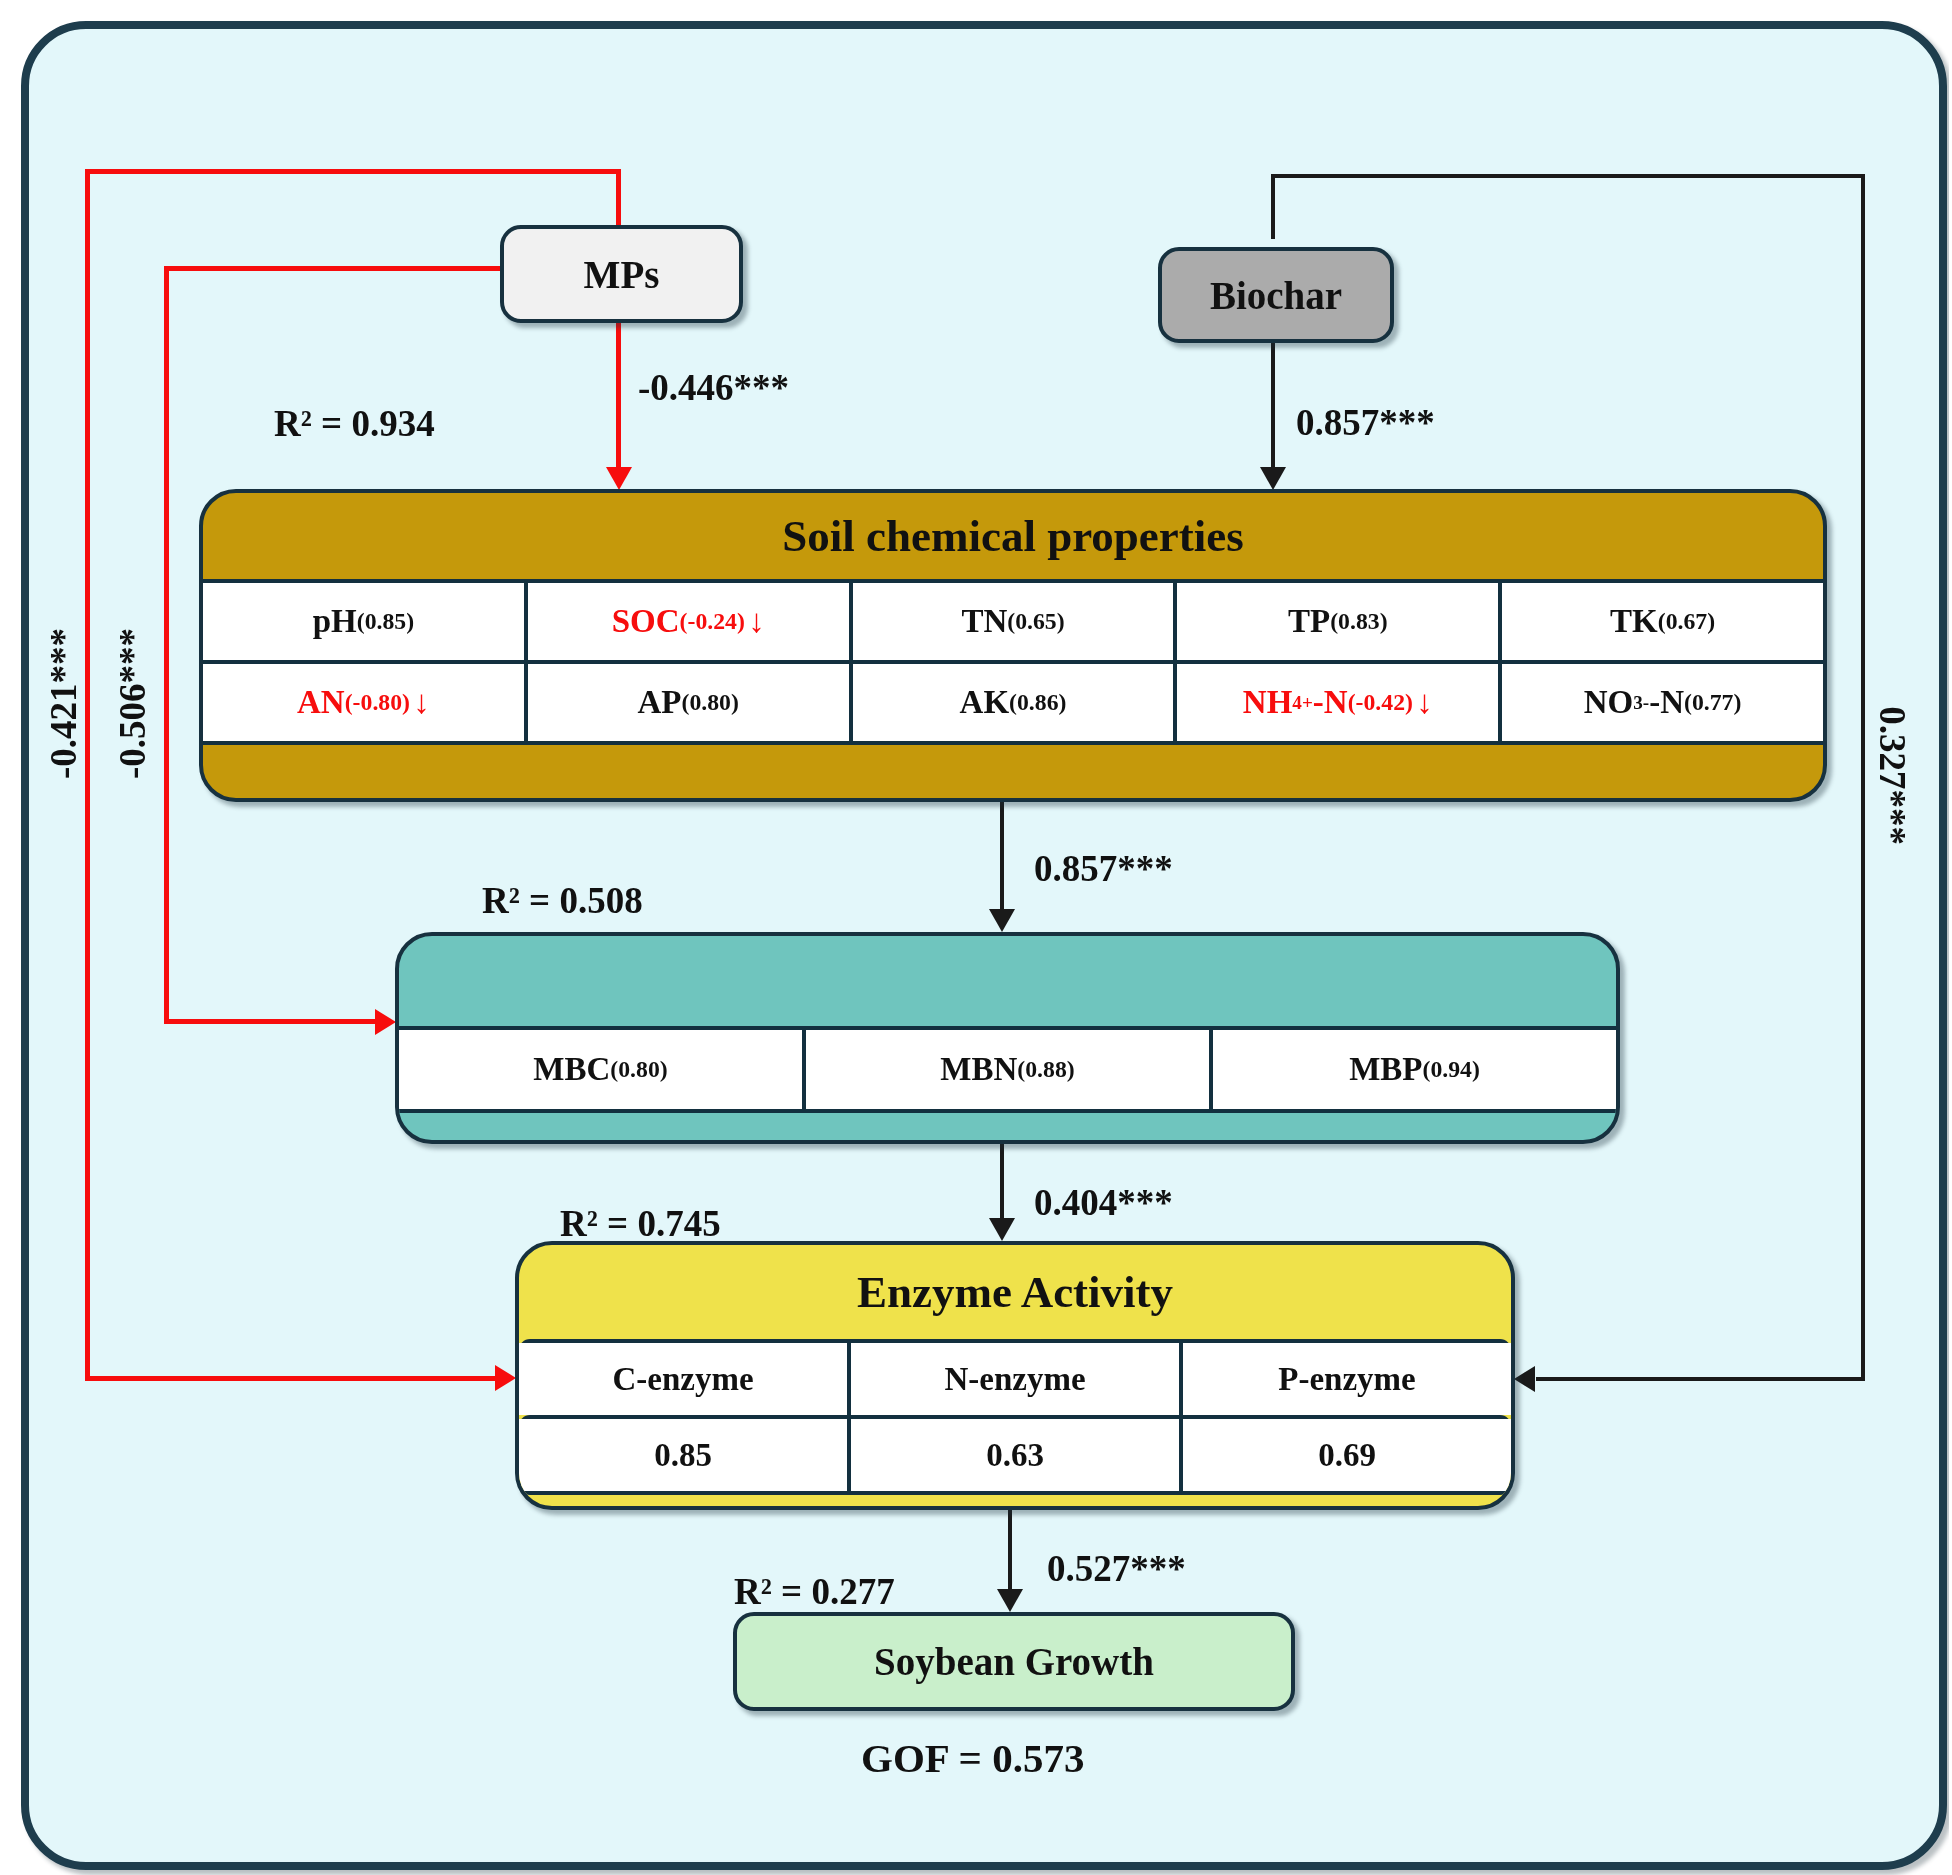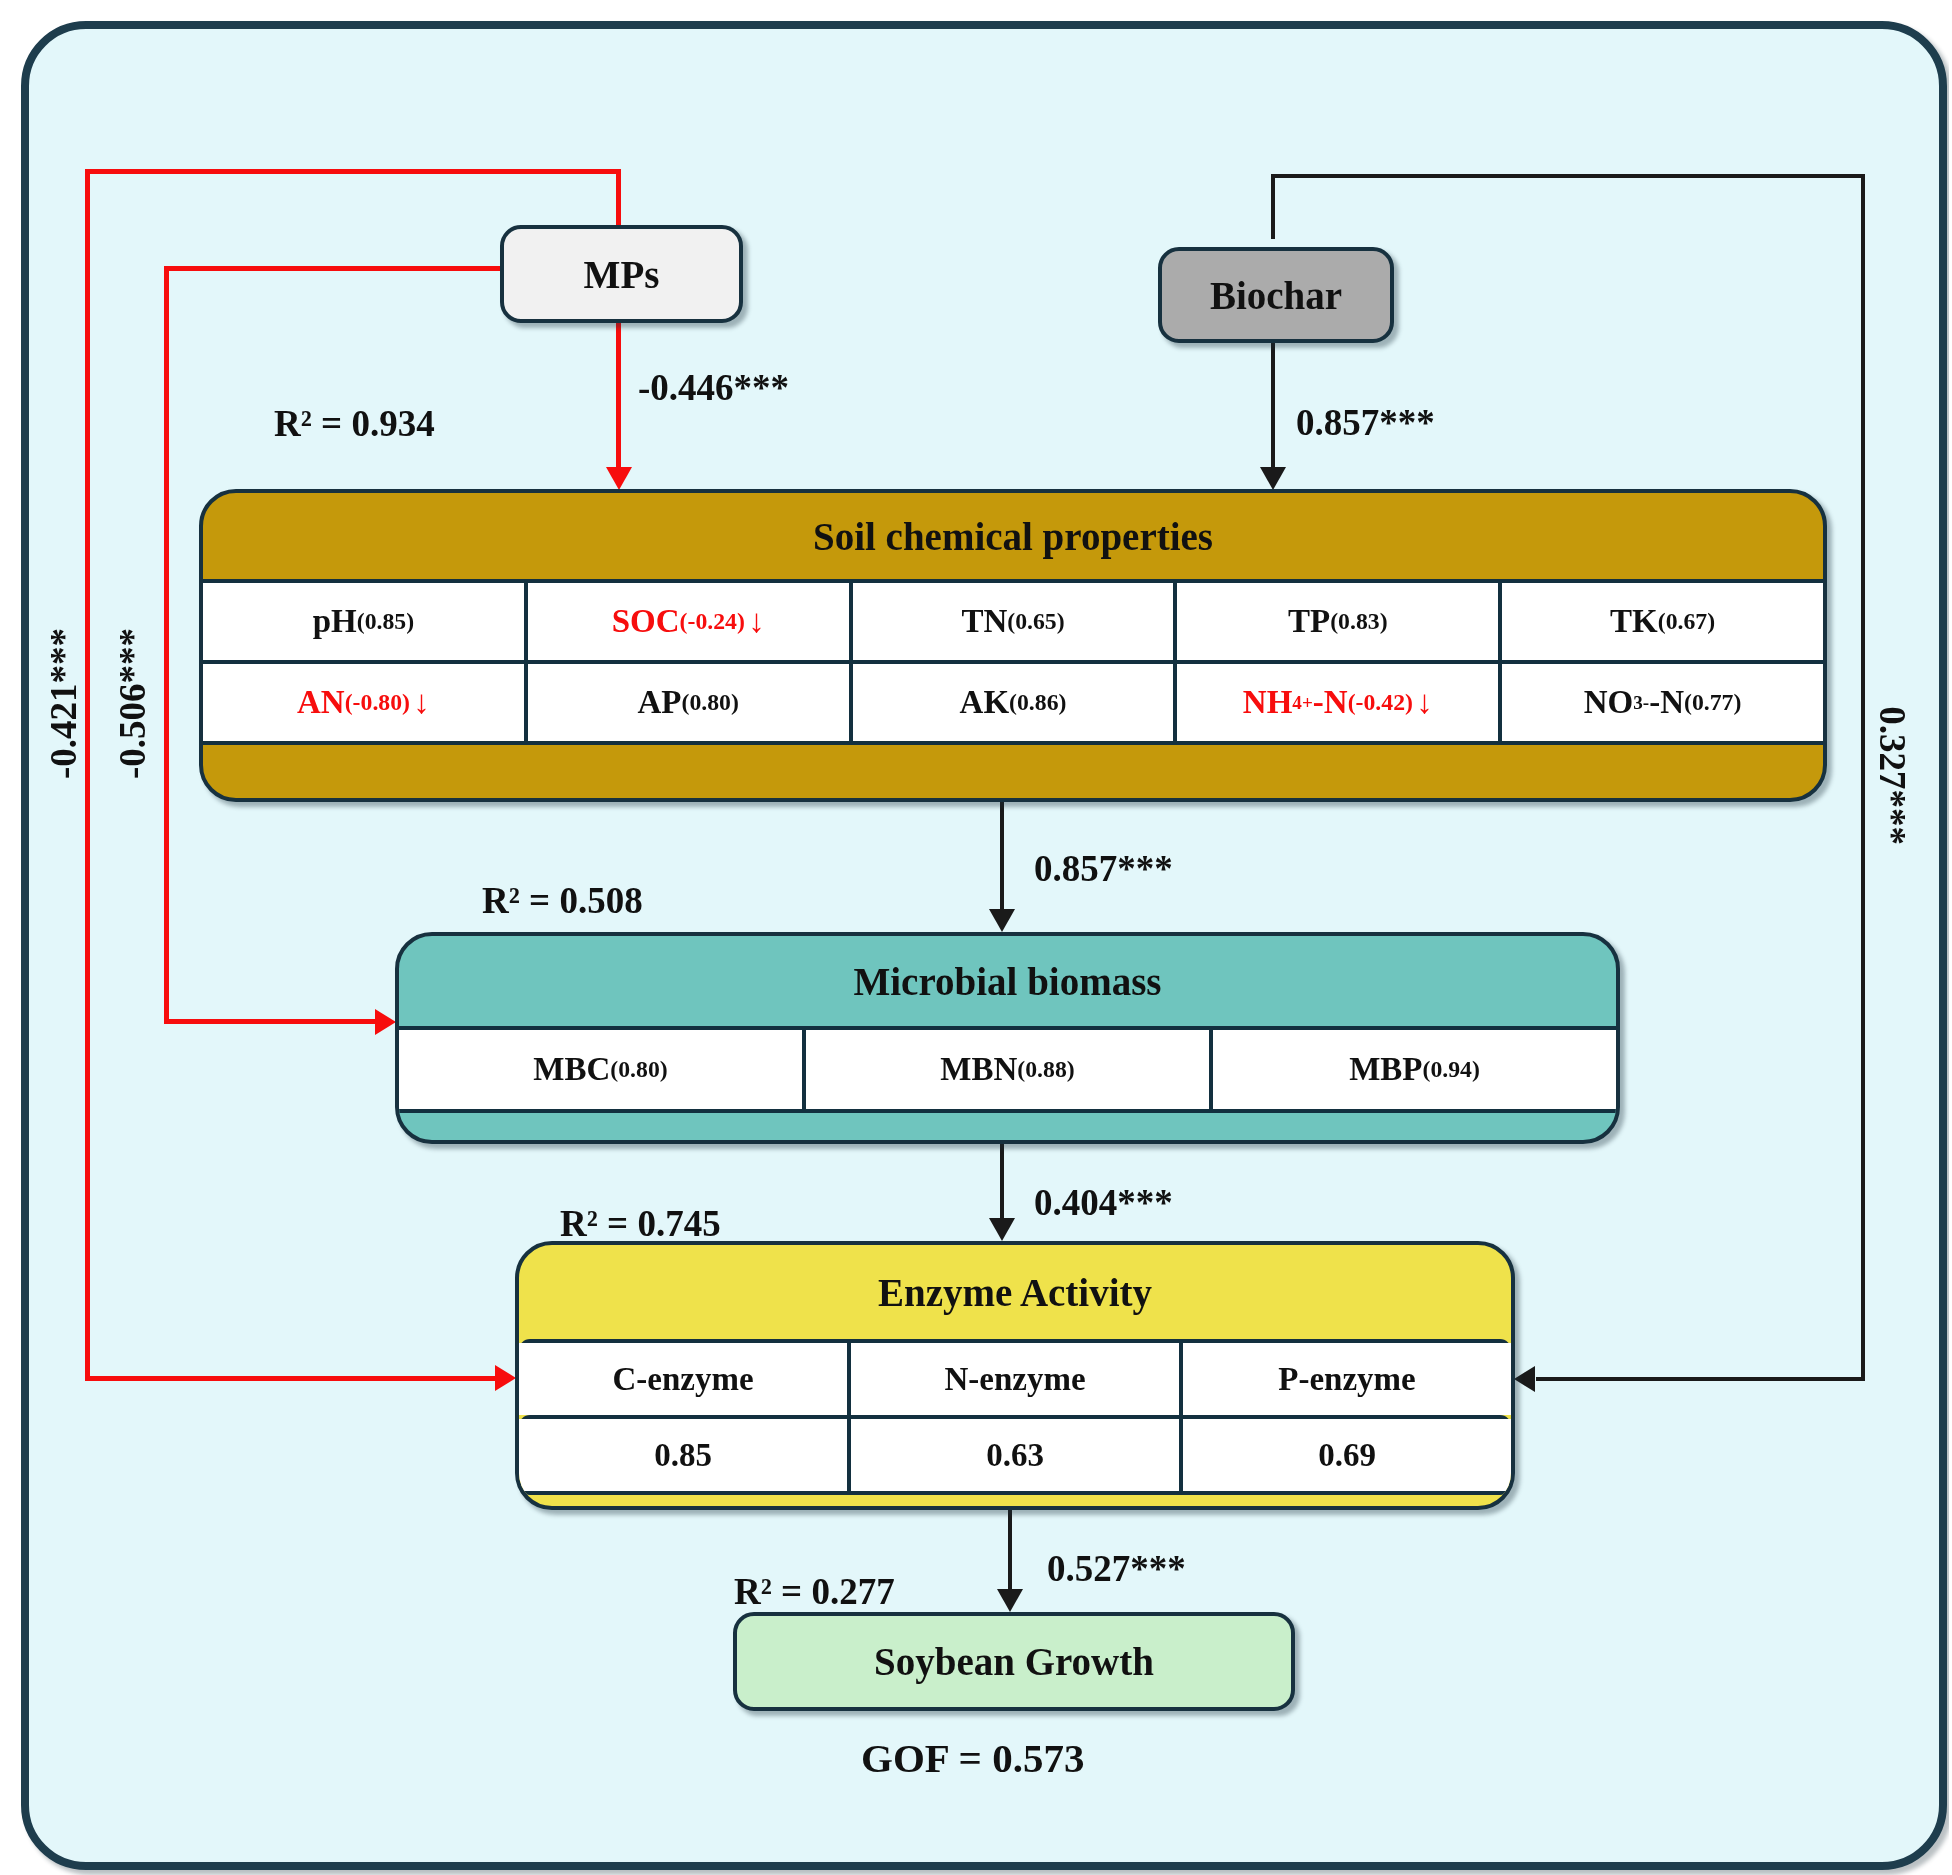--- a/index.html
+++ b/index.html
@@ -5,21 +5,21 @@
   html,body{margin:0;padding:0;background:#ffffff;}
   .canvas{position:relative;width:1949px;height:1875px;background:#ffffff;overflow:hidden;
           font-family:"Liberation Serif","DejaVu Serif",serif;color:#111;}
   .frame{position:absolute;left:21px;top:21px;width:1910px;height:1833px;background:#e3f7fa;
          border:8.1px solid #1e3d4d;border-radius:65px;box-shadow:4.1px 4.9px 4.1px rgba(30,50,60,0.30);}
   .node{position:absolute;border:4.9px solid #17313f;box-sizing:border-box;
         box-shadow:4.1px 4.9px 4.1px rgba(30,50,60,0.35);}
   .leaf{display:flex;align-items:center;justify-content:center;border-radius:21px;
         font-size:39px;font-weight:bold;}
   .big{border-radius:37px;overflow:hidden;}
-  .node-head{display:flex;align-items:center;justify-content:center;font-size:39px;font-weight:bold;}
+  .node-head{display:flex;align-items:center;justify-content:center;font-size:45px;font-weight:bold;}
   .tbl{position:absolute;left:0;right:0;}
   .trow{display:flex;border-top:4.1px solid #13303f;}
   .tbl .trow:last-child{border-bottom:4.1px solid #13303f;}
   .cell{flex:1;background:#ffffff;display:flex;align-items:center;justify-content:center;
         font-size:33px;font-weight:bold;box-sizing:border-box;}
   .cell+.cell{border-left:4.1px solid #13303f;}
   .neg{color:#f70d0d;}
   .pv{font-size:0.72em;vertical-align:-0.14em;}
   .sp{font-size:0.58em;vertical-align:0.5em;}
   .sb{font-size:0.58em;vertical-align:-0.28em;}
@@ -152,21 +152,20 @@
             <span class="sb">3</span>
             <span class="sp">-</span>
             <span>-N</span>
             <span class="pv">(0.77)</span>
           </div>
         </div>
       </div>
   </div>
 
   <div class="node big" id="n-microbial">
-    <div class="node-head">Microbial biomass</div>
     <div class="tbl">
         <div class="trow">
           <div class="cell">
             <span>MBC</span>
             <span class="pv">(0.80)</span>
           </div>
           <div class="cell">
             <span>MBN</span>
             <span class="pv">(0.88)</span>
           </div>

